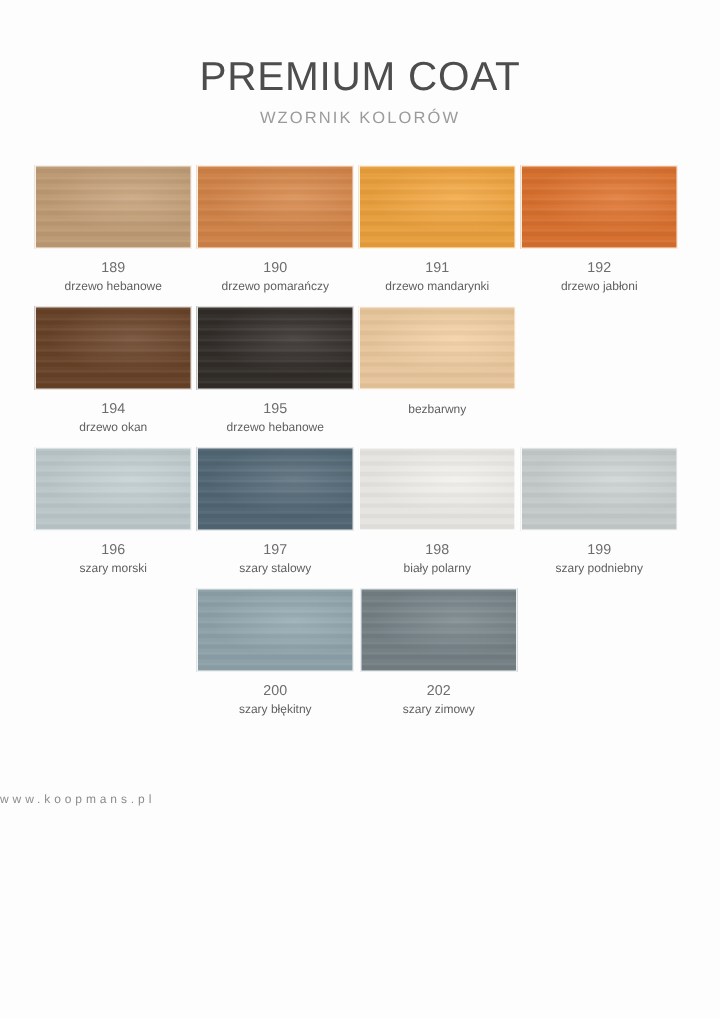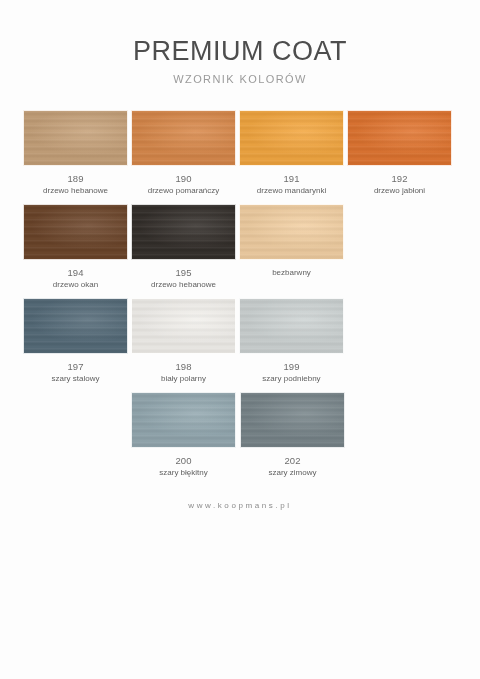--- a/index.html
+++ b/index.html
@@ -109,22 +109,21 @@
     font-size: 8px;
     color: #5f5f5f;
     display: block;
     margin-top: 1px;
     white-space: nowrap;
   }
   .code:empty { display: none; }
 
   
   .footer {
-    text-align: center;
-    margin-top: 16px;
+    margin-top: 44px;
   }
   .website {
     font-size: 8px;
     letter-spacing: 2.6px;
     color: #8c8c8c;
   }
 </style>
 </head>
 <body>
 
@@ -181,20 +180,27 @@
       </div>
       <div class="cell">
         <div class="swatch" style="background: rgb(242, 207, 162);"></div>
         <div class="label">
           <span class="name">bezbarwny</span>
         </div>
       </div>
     </div>
     <div class="row">
       <div class="cell">
+        <div class="swatch" style="background: rgb(195, 208, 210);"></div>
+        <div class="label">
+          <span class="code">196</span>
+          <span class="name">szary morski</span>
+        </div>
+      </div>
+      <div class="cell">
         <div class="swatch" style="background: rgb(84, 106, 120);"></div>
         <div class="label">
           <span class="code">197</span>
           <span class="name">szary stalowy</span>
         </div>
       </div>
       <div class="cell">
         <div class="swatch" style="background: rgb(242, 240, 236);"></div>
         <div class="label">
           <span class="code">198</span>

